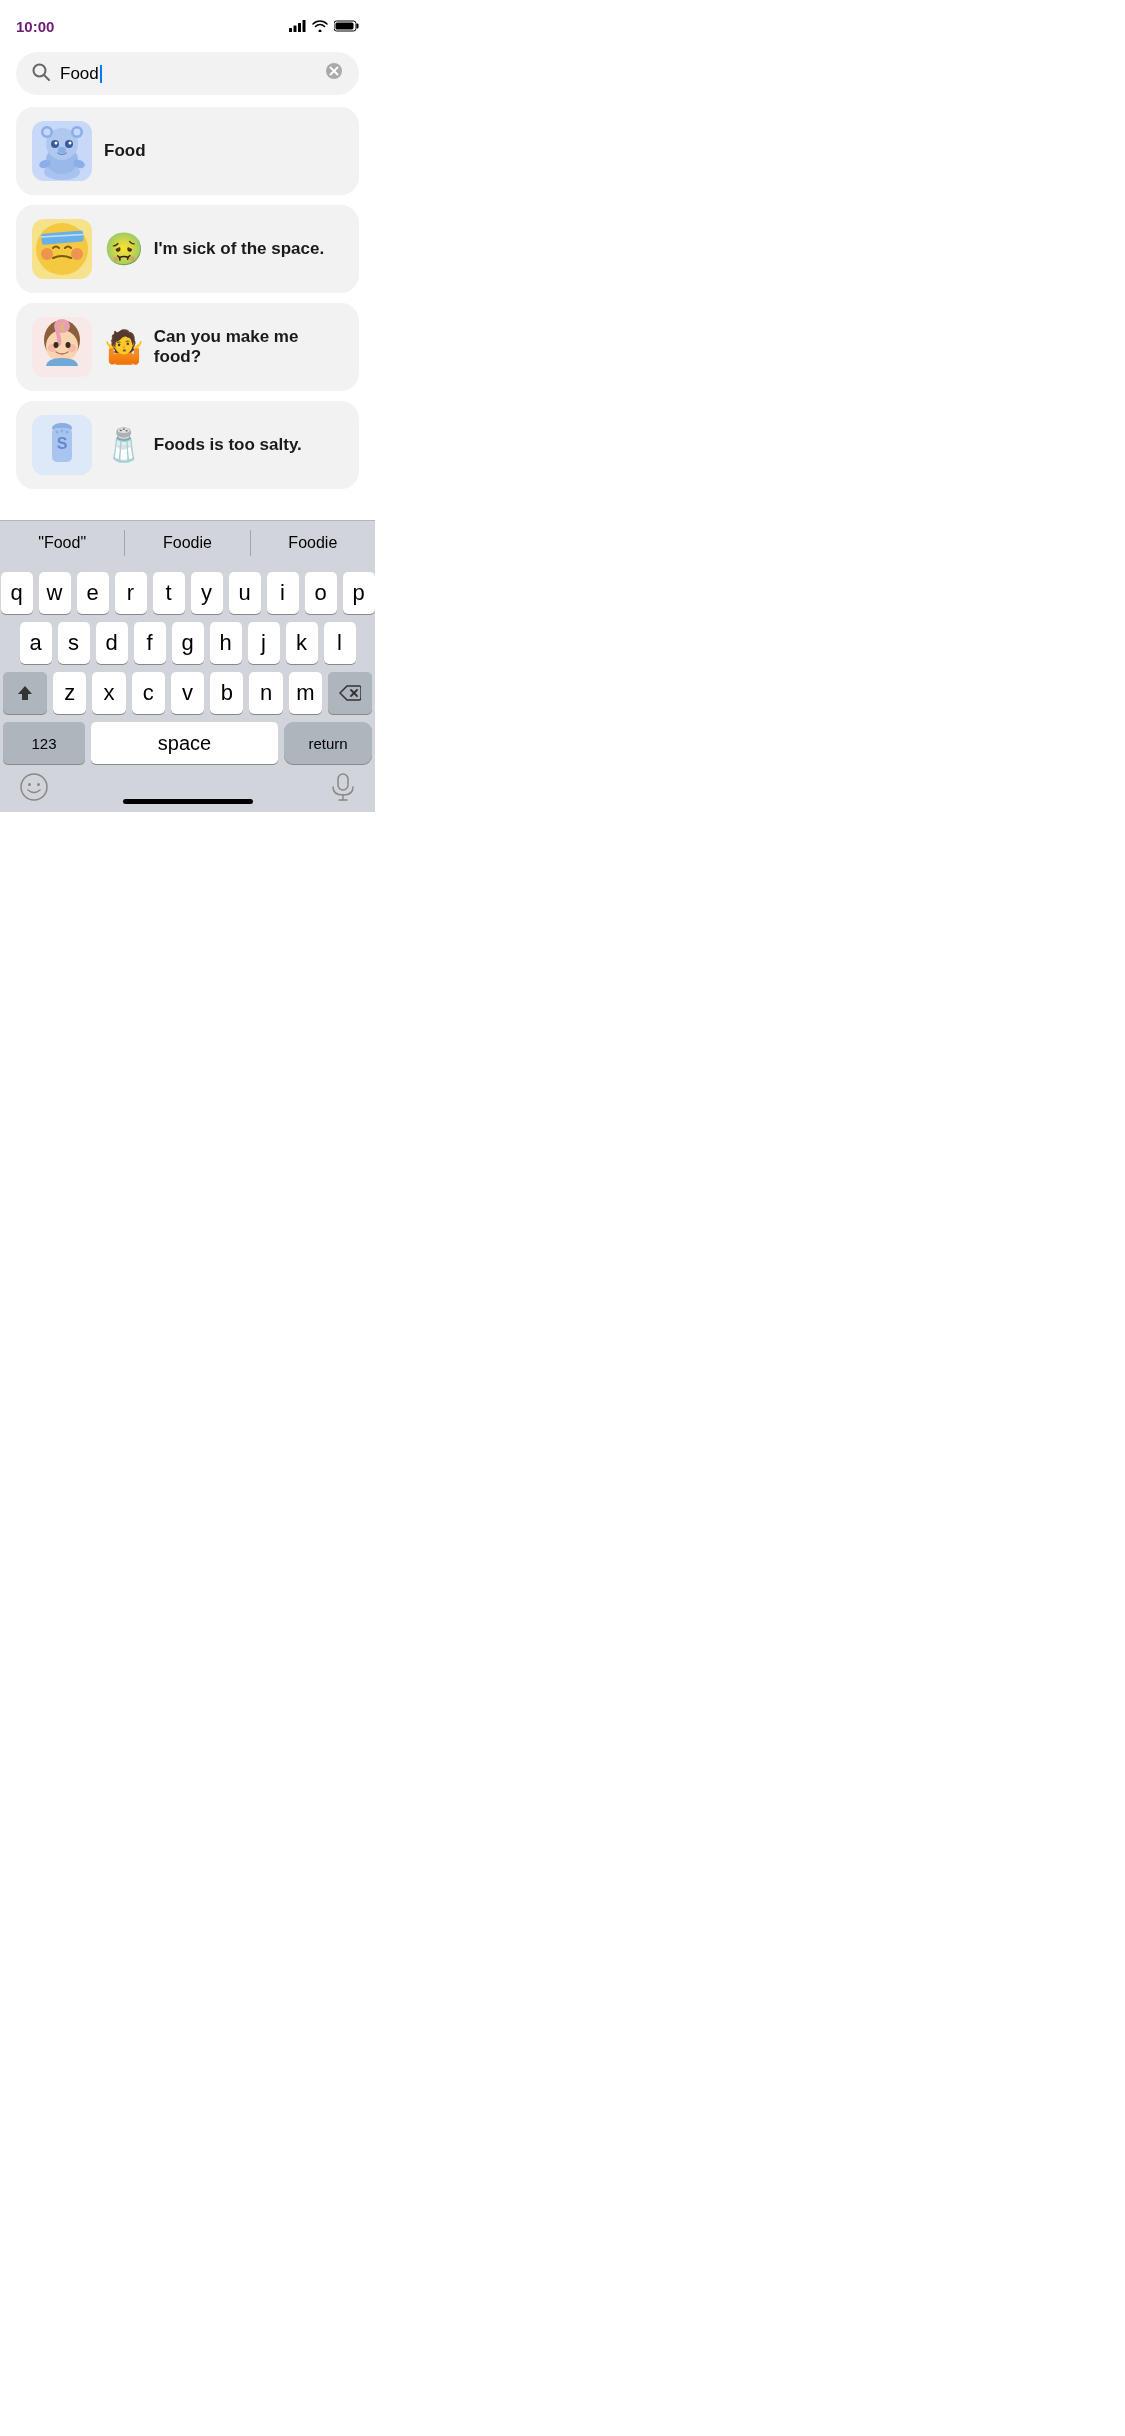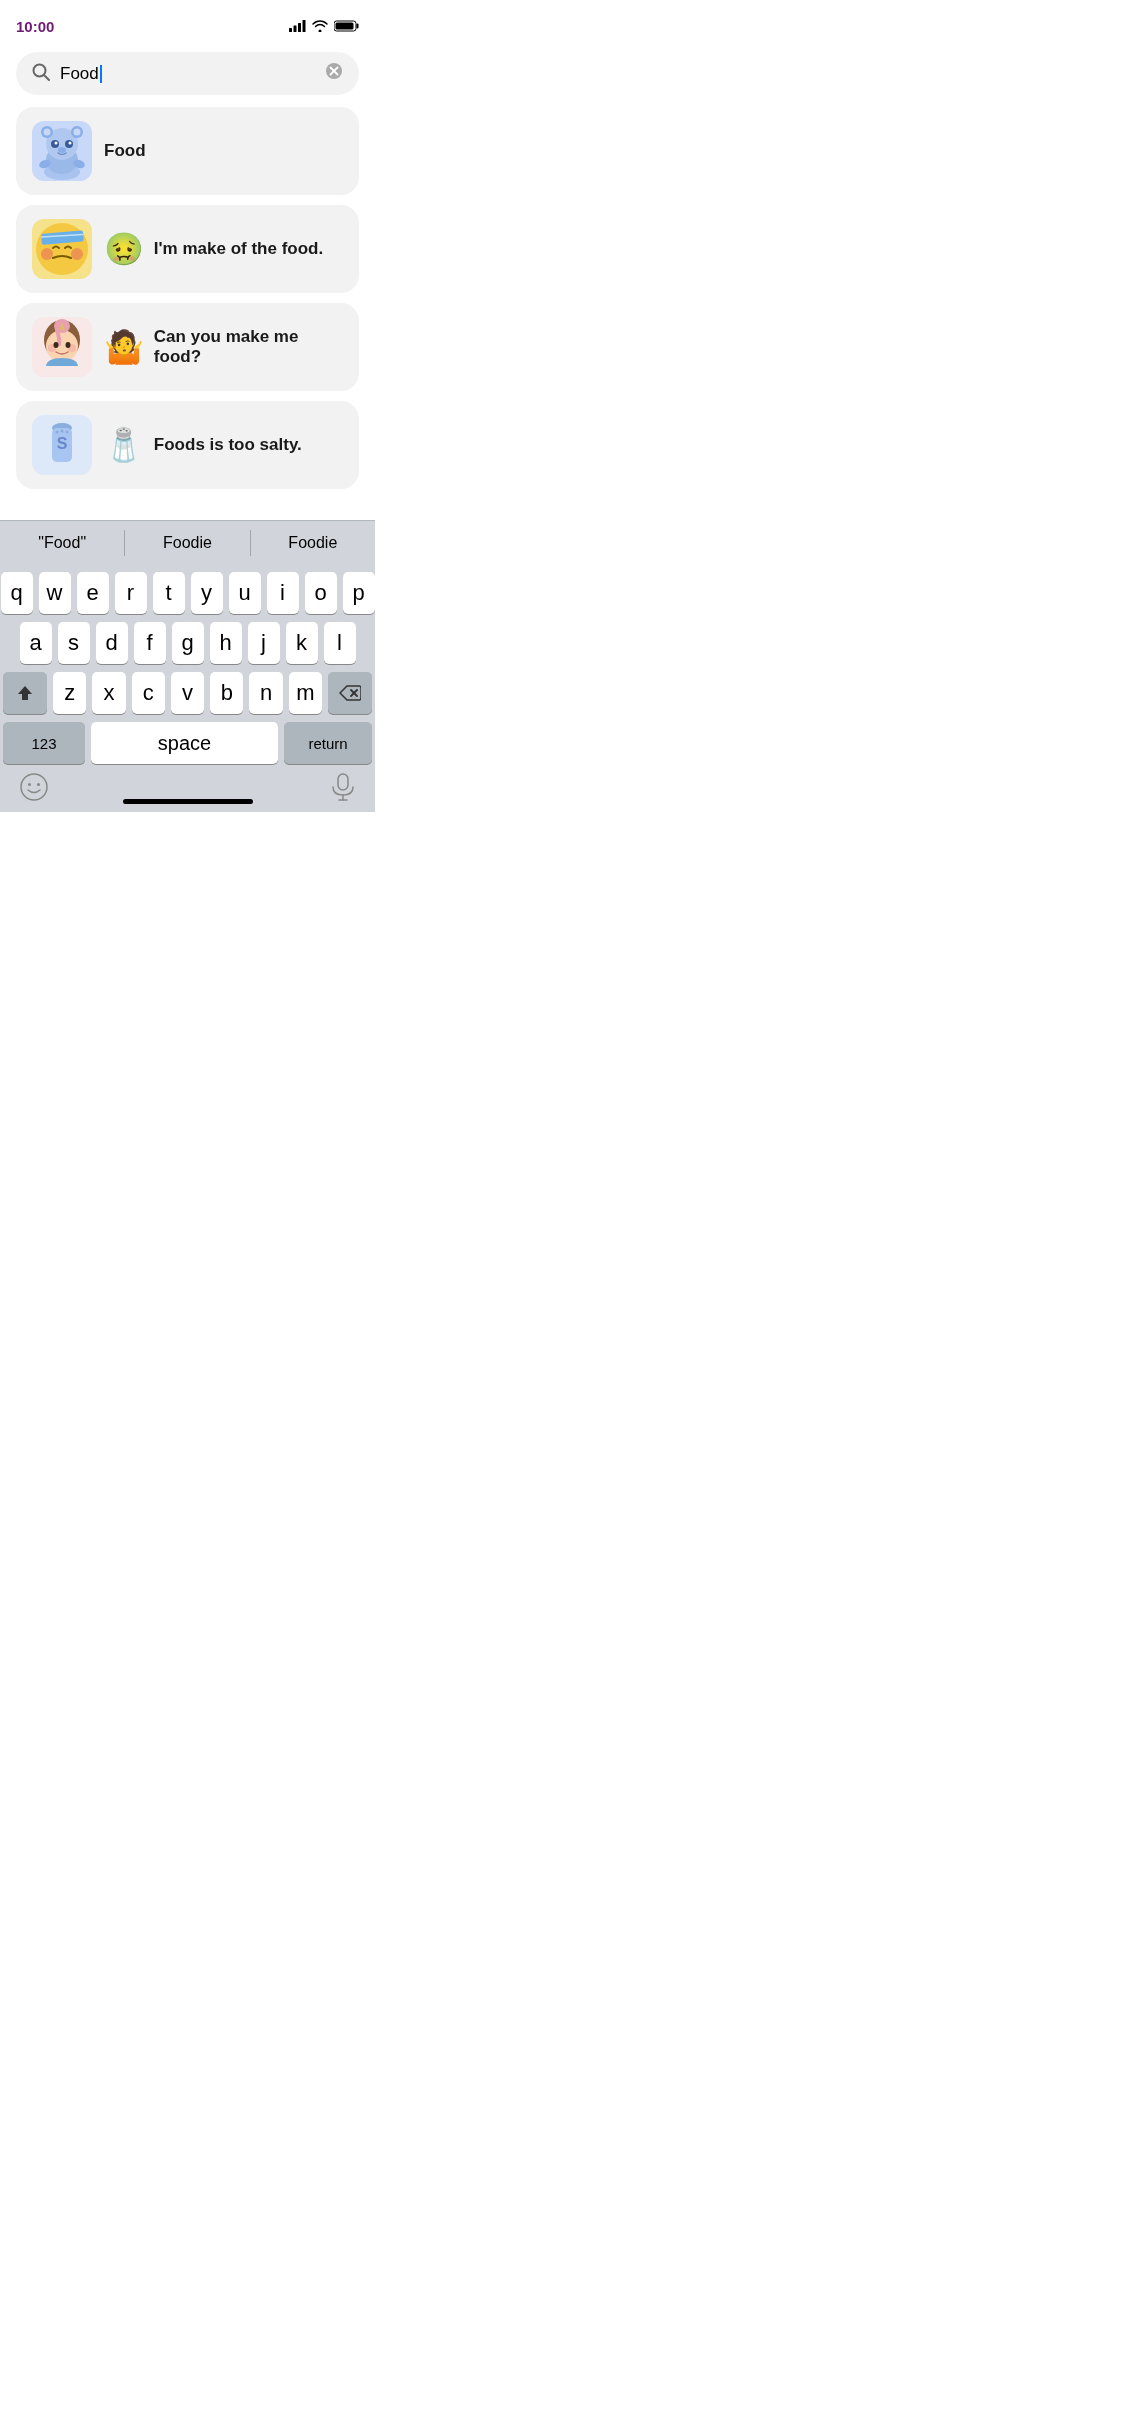--- a/index.html
+++ b/index.html
@@ -323,21 +323,21 @@
         <circle cx="44" cy="34" r="6" fill="#e86060" opacity="0.5"></circle>
 
         <path d="M20 28 Q23 25 26 28" stroke="#7a5c00" stroke-width="2" fill="none" stroke-linecap="round"></path>
         <path d="M32 28 Q35 25 38 28" stroke="#7a5c00" stroke-width="2" fill="none" stroke-linecap="round"></path>
 
         <path d="M20 38 Q29 34 38 38" stroke="#7a5c00" stroke-width="2" fill="none" stroke-linecap="round"></path>
       </svg>
     </div>
     <div class="result-content">
       <span class="result-emoji">🤢</span>
-      <span class="result-text">I'm make of the food.</span>
+      <span class="result-text">I'm sick of the space.</span>
     </div>
   </div>
 
   <div class="result-item">
     <div class="result-avatar" style="background:#f8e8e8; font-size:46px;">
       <svg width="58" height="58" viewBox="0 0 58 58" fill="none">
 
         <ellipse cx="29" cy="22" rx="18" ry="20" fill="#8b5e3c"></ellipse>
 
         <circle cx="29" cy="28" r="16" fill="#fad4b0"></circle>
@@ -442,21 +442,21 @@
           <path d="M8 1H20C21.1 1 22 1.9 22 3V13C22 14.1 21.1 15 20 15H8L1 8Z" stroke="#333" stroke-width="1.5" fill="none"></path>
           <line x1="12" y1="5" x2="18" y2="11" stroke="#333" stroke-width="1.8" stroke-linecap="round"></line>
           <line x1="18" y1="5" x2="12" y2="11" stroke="#333" stroke-width="1.8" stroke-linecap="round"></line>
         </svg>
       </div>
     </div>
 
     <div class="key-row">
       <div class="key key-special key-123" style="font-size:15px; max-width:none; width:82px; flex:none;">123</div>
       <div class="key key-space" style="flex:1; max-width:none; font-size:20px;">space</div>
-      <div class="key key-special key-return" style="font-size:15px; max-width:none; width:88px; flex:none;">return</div>
+      <div class="key key-special key-return" style="font-size:15px; max-width:none; width:88px; flex:none;border-radius:9px;">return</div>
     </div>
   </div>
 
   <div class="bottom-bar">
     <span style="font-size:26px; cursor:pointer;">
       <svg width="28" height="28" viewBox="0 0 28 28" fill="none">
         <circle cx="14" cy="14" r="13" stroke="#888" stroke-width="1.5" fill="none"></circle>
         <circle cx="9.5" cy="11.5" r="1.5" fill="#888"></circle>
         <circle cx="18.5" cy="11.5" r="1.5" fill="#888"></circle>
         <path d="M8 17 Q14 22 20 17" stroke="#888" stroke-width="1.5" fill="none" stroke-linecap="round"></path>

